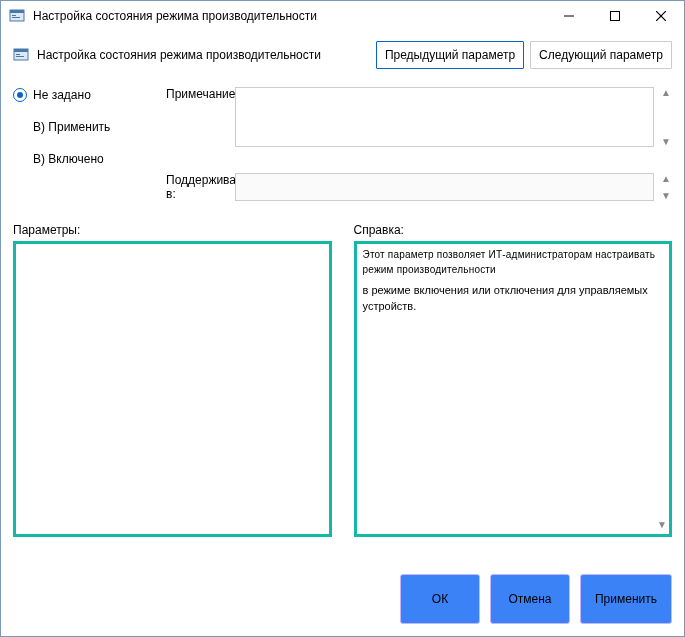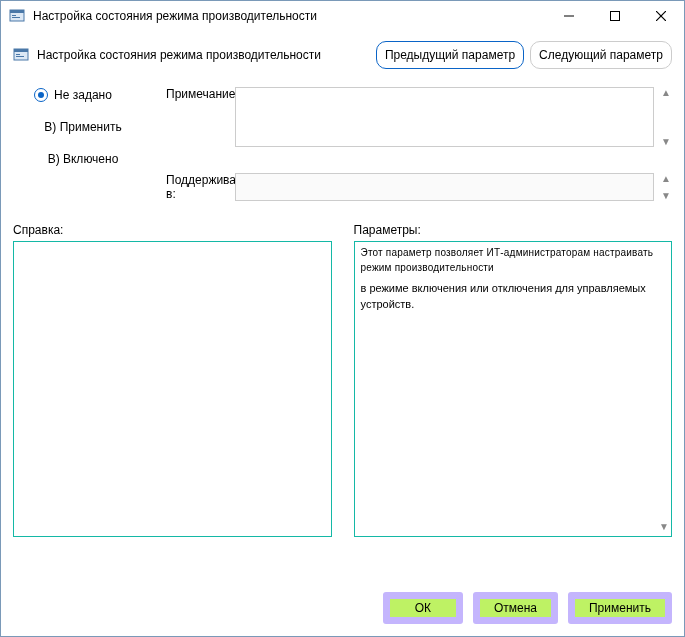--- a/index.html
+++ b/index.html
@@ -52,33 +52,33 @@
     }
     .header-left { display: flex; align-items: center; gap: 8px; }
     .header-icon { width: 16px; height: 16px; }
     .header-title { font-size: 12px; }
     .nav-btns { display: flex; gap: 6px; }
     .nav-btn {
       padding: 6px 8px;
       font-size: 12px;
       background: #fff;
       border: 1px solid #ccc;
-      border-radius: 10px;
+      border-radius: 1px;
       cursor: pointer;
     }
     .nav-btn.prev { border: 1px solid #0a64c7; }
 
     .top-grid {
       display: grid;
       grid-template-columns: 120px 90px 1fr 12px;
       gap: 6px 6px;
       align-items: start;
       margin-bottom: 8px;
     }
-    .radio-col { display: flex; flex-direction: column; gap: 16px; padding-top: 0; align-items: center; }
+    .radio-col { display: flex; flex-direction: column; gap: 16px; padding-top: 0; }
     .radio-item { display: flex; align-items: center; gap: 6px; cursor: pointer; height: 16px; }
     .radio-dot {
       width: 14px; height: 14px; border-radius: 50%;
       border: 1px solid #333; position: relative; flex-shrink:0;
     }
     .radio-item.selected .radio-dot { border-color: #0a64c7; }
     .radio-item.selected .radio-dot::after {
       content: ""; position: absolute; left: 3px; top: 3px;
       width: 6px; height: 6px; border-radius: 50%; background: #0a64c7;
     }
@@ -113,44 +113,44 @@
       margin-top: 14px;
       margin-bottom: 4px;
     }
     .panels {
       display: grid;
       grid-template-columns: 1fr 1fr;
       gap: 22px;
       flex: 1;
     }
     .panel {
-      border: 1px solid #14b8a6;
+      border: 3px solid #14b8a6;
       background: #fff;
       height: 296px;
       padding: 4px 6px;
       font-size: 11px;
       overflow: hidden;
       position: relative;
     }
     .help-panel { font-size: 11px; line-height: 1.45; }
     .help-panel p { margin-bottom: 6px; }
     .help-scroll { position:absolute; right:2px; bottom:2px; color:#888; font-size:10px;}
 
     .footer {
       display: flex;
       justify-content: flex-end;
       gap: 10px;
       padding: 12px;
     }
     .footer-btn {
       min-width: 80px;
-      padding: 2px 14px;
+      padding: 17px 14px;
       font-size: 12px;
-      background: #bef264;
-      border: 7px solid #c4b5fd;
+      background: #3b82f6;
+      border: 1px solid #c4b5fd;
       border-radius: 3px;
       cursor: pointer;
     }
   </style>
 </head>
 <body>
 
 <div class="titlebar">
   <span class="app-icon">
     <svg viewBox="0 0 16 16">
@@ -227,22 +227,22 @@
     <div></div>
     <div class="lbl">Поддерживается в:</div>
     <textarea class="supported-box" readonly="" style=""></textarea>
     <div class="scroll-arrows small">
       <span>▲</span>
       <span>▼</span>
     </div>
   </div>
 
   <div class="panels-labels">
+    <div>Параметры:</div>
     <div>Справка:</div>
-    <div>Параметры:</div>
   </div>
 
   <div class="panels">
     <div class="panel"></div>
     <div class="panel help-panel">
       <p style="font-size:10px; letter-spacing:0.2px;">Этот параметр позволяет ИТ-администраторам настраивать режим производительности</p>
       <p>в режиме включения или отключения для управляемых устройств.</p>
       <span class="help-scroll">▼</span>
     </div>
   </div>

